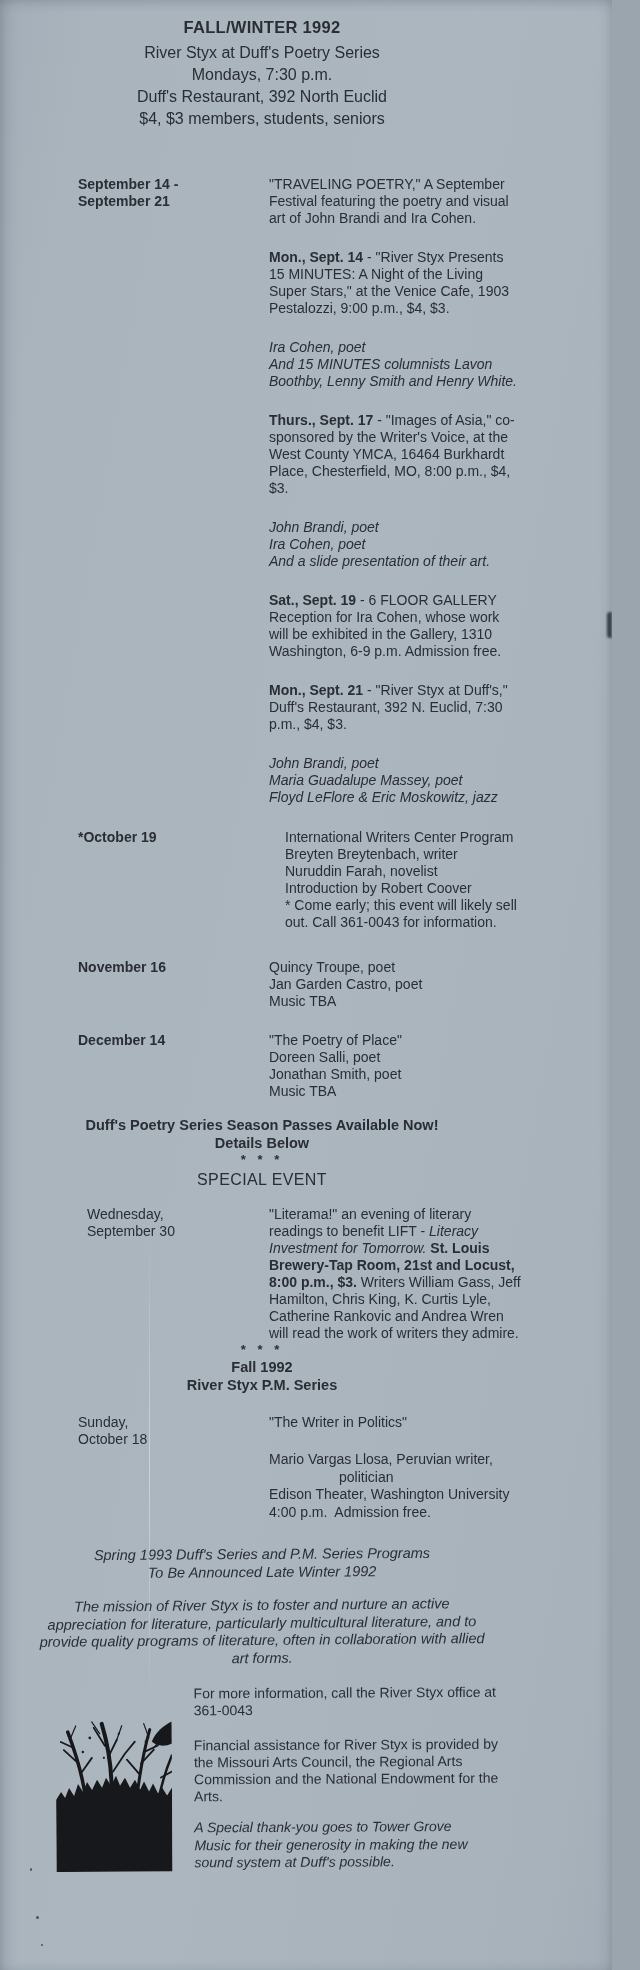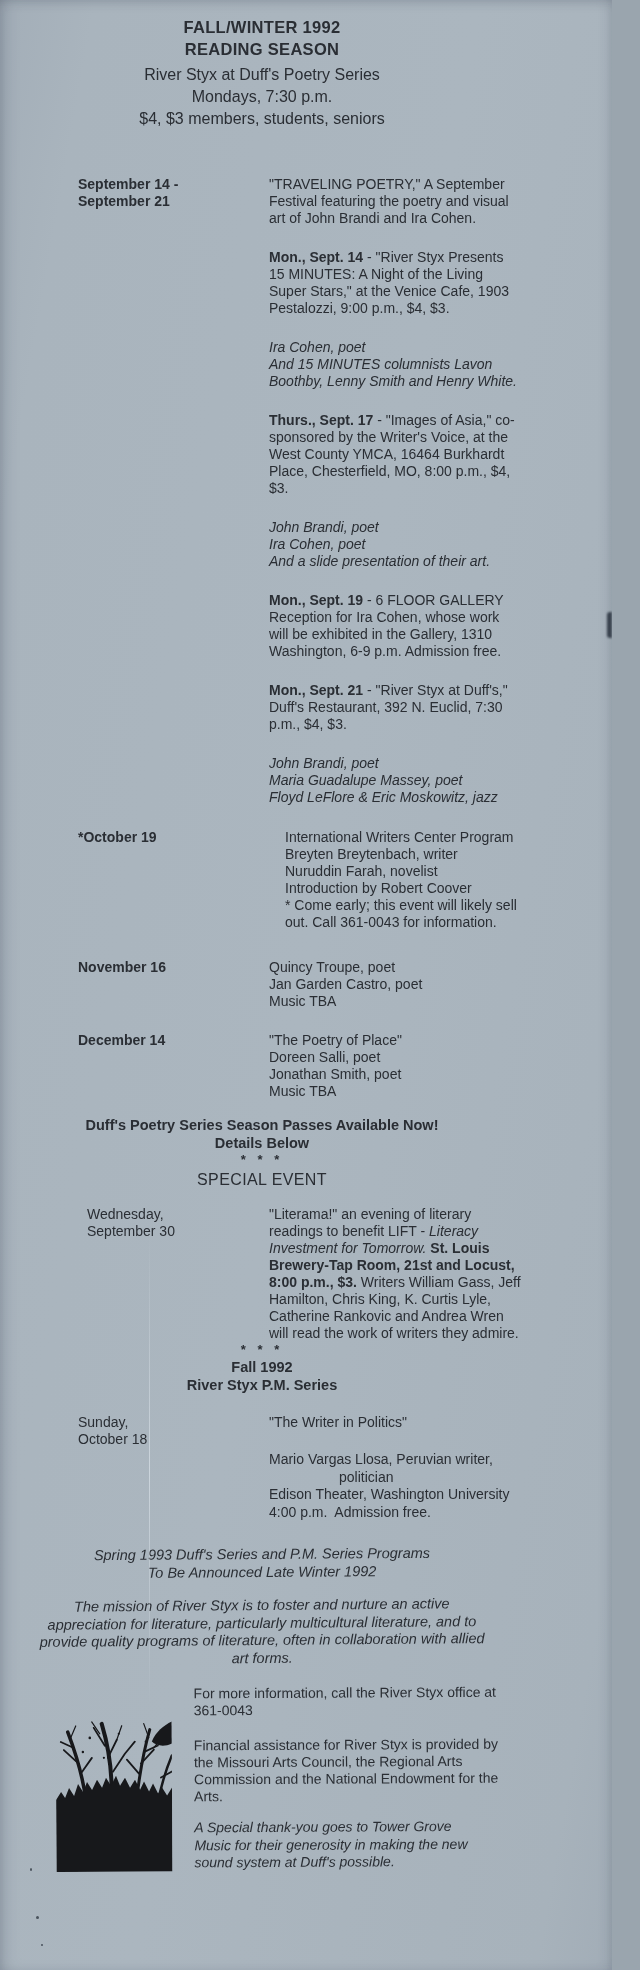--- a/index.html
+++ b/index.html
@@ -60,44 +60,44 @@
   .speck.s3{left:30px;top:1868px;width:2px;height:3px;}
 </style>
 </head>
 <body>
 
 <div class="sheet">
   <div class="content">
 
     <div class="h-title center">
       <div>FALL/WINTER 1992</div>
-      <div>READING SEASON</div>
     </div>
 
     <div class="subtitle center">
       <div>River Styx at Duff's Poetry Series</div>
       <div>Mondays, 7:30 p.m.</div>
+      <div>Duff's Restaurant, 392 North Euclid</div>
       <div>$4, $3 members, students, seniors</div>
     </div>
 
     <div class="rows">
 
       <div class="row row-september">
         <div class="date prelines">September 14 -
 September 21</div>
         <div class="details">
           <p><span>"TRAVELING POETRY," A September Festival featuring the poetry and visual art of John Brandi and Ira Cohen.</span></p>
           <p><span class="bold">Mon., Sept. 14</span><span> - "River Styx Presents 15 MINUTES:  A Night of the Living Super Stars," at the Venice Cafe, 1903 Pestalozzi, 9:00 p.m., $4, $3.</span></p>
           <p class="italic prelines">Ira Cohen, poet
 And 15 MINUTES columnists Lavon Boothby, Lenny Smith and Henry White.</p>
           <p><span class="bold">Thurs., Sept. 17</span><span> - "Images of Asia," co-sponsored by the Writer's Voice, at the West County YMCA, 16464 Burkhardt Place, Chesterfield, MO, 8:00 p.m., $4, $3.</span></p>
           <p class="italic prelines">John Brandi, poet
 Ira Cohen, poet
 And a slide presentation of their art.</p>
-          <p><span class="bold">Mon., Sept. 19</span><span> - 6 FLOOR GALLERY Reception for Ira Cohen, whose work will be exhibited in the Gallery, 1310 Washington, 6-9 p.m.  Admission free.</span></p>
+          <p><span class="bold">Sat., Sept. 19</span><span> - 6 FLOOR GALLERY Reception for Ira Cohen, whose work will be exhibited in the Gallery, 1310 Washington, 6-9 p.m.  Admission free.</span></p>
           <p><span class="bold">Mon., Sept. 21</span><span> - "River Styx at Duff's," Duff's Restaurant, 392 N. Euclid, 7:30 p.m., $4, $3.</span></p>
           <p class="italic prelines">John Brandi, poet
 Maria Guadalupe Massey, poet
 Floyd LeFlore &amp; Eric Moskowitz, jazz</p>
         </div>
       </div>
 
       <div class="row row-october">
         <div class="date">*October 19</div>
         <div class="details">

